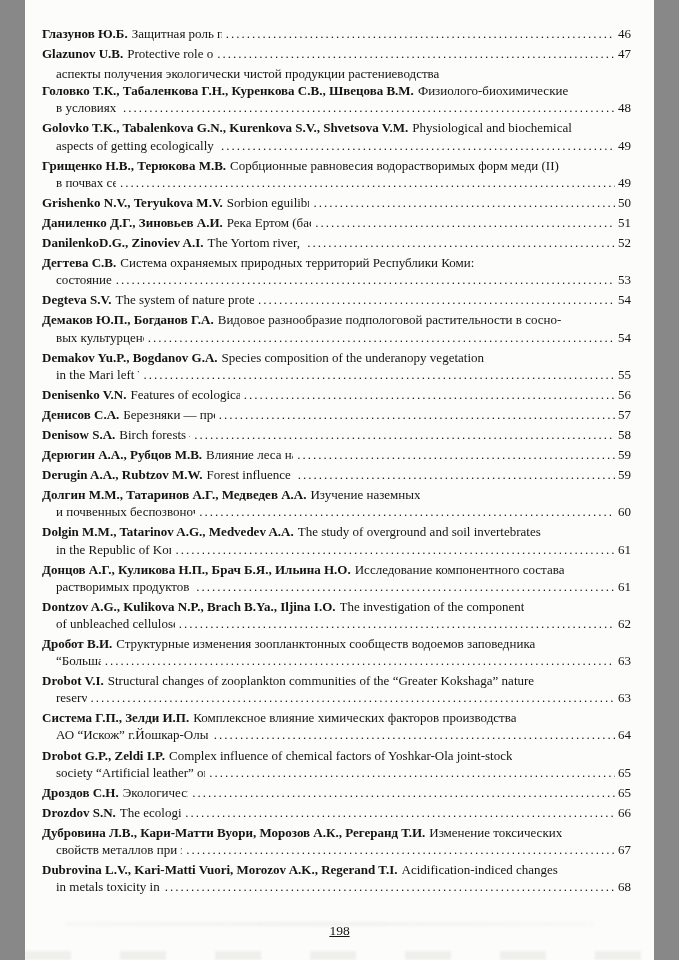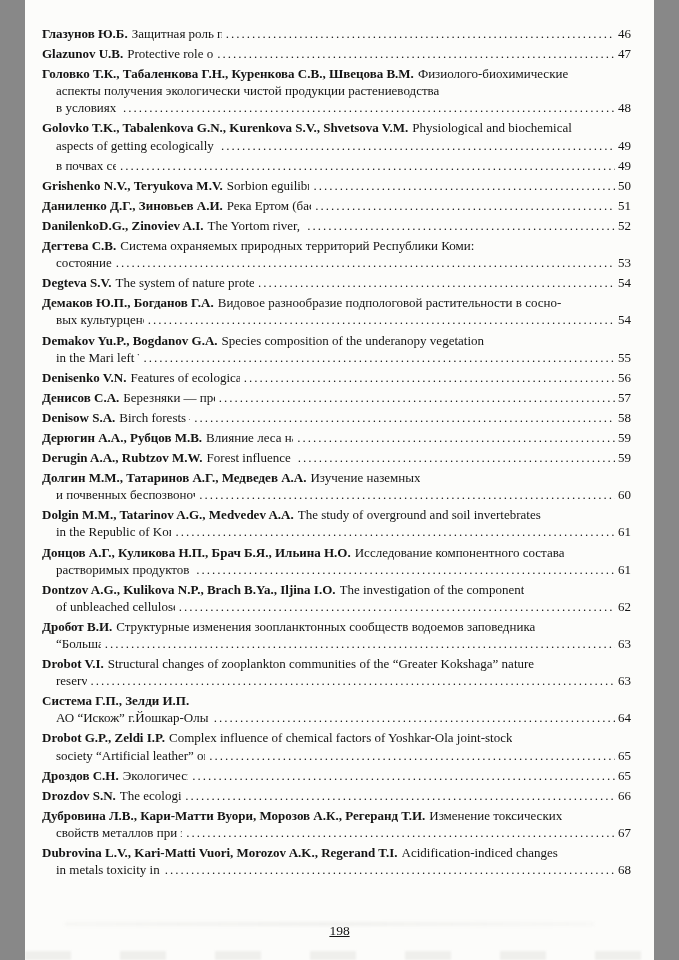--- a/index.html
+++ b/index.html
@@ -94,45 +94,49 @@
       </div>
       <div class="entry">
         <div class="line">
           <span class="authors">Glazunov U.B.</span>
           <span class="ttext">Protective role of riverside woods in Komi Republic</span>
           <span class="leader">................................................................................................................................................................................................................................................</span>
           <span class="pagenum">47</span>
         </div>
       </div>
       <div class="entry">
+        <div class="line cont">
+          <span class="ttext">аспекты получения экологически чистой продукции растениеводства</span>
+        </div>
         <div class="line">
           <span class="authors">Головко Т.К., Табаленкова Г.Н., Куренкова С.В., Швецова В.М.</span>
           <span class="ttext">Физиолого-биохимические</span>
         </div>
         <div class="line cont">
-          <span class="ttext">аспекты получения экологически чистой продукции растениеводства</span>
-        </div>
-        <div class="line cont">
           <span class="ttext">в условиях Республики Коми</span>
           <span class="leader">................................................................................................................................................................................................................................................</span>
           <span class="pagenum">48</span>
         </div>
       </div>
       <div class="entry">
         <div class="line">
           <span class="authors">Golovko T.K., Tabalenkova G.N., Kurenkova S.V., Shvetsova V.M.</span>
           <span class="ttext">Physiological and biochemical</span>
         </div>
         <div class="line cont">
           <span class="ttext">aspects of getting ecologically pure plant growing products under conditions of the Komi Republic</span>
           <span class="leader">................................................................................................................................................................................................................................................</span>
           <span class="pagenum">49</span>
         </div>
       </div>
       <div class="entry">
+        <div class="line">
+          <span class="authors">Грищенко Н.В., Терюкова М.В.</span>
+          <span class="ttext">Сорбционные равновесия водорастворимых форм меди (II)</span>
+        </div>
         <div class="line cont">
           <span class="ttext">в почвах северного региона</span>
           <span class="leader">................................................................................................................................................................................................................................................</span>
           <span class="pagenum">49</span>
         </div>
       </div>
       <div class="entry">
         <div class="line">
           <span class="authors">Grishenko N.V., Teryukova M.V.</span>
           <span class="ttext">Sorbion eguilibria of water-soluble Cu (II) in northern region soils</span>
@@ -299,20 +303,21 @@
         </div>
         <div class="line cont">
           <span class="ttext">reserve basins</span>
           <span class="leader">................................................................................................................................................................................................................................................</span>
           <span class="pagenum">63</span>
         </div>
       </div>
       <div class="entry">
         <div class="line">
           <span class="authors">Система Г.П., Зелди И.П.</span>
+          <span class="ttext">Комплексное влияние химических факторов производства</span>
         </div>
         <div class="line cont">
           <span class="ttext">АО “Искож” г.Йошкар-Олы на динамику гематологических показателей крови рабочих</span>
           <span class="leader">................................................................................................................................................................................................................................................</span>
           <span class="pagenum">64</span>
         </div>
       </div>
       <div class="entry">
         <div class="line">
           <span class="authors">Drobot G.P., Zeldi I.P.</span>

